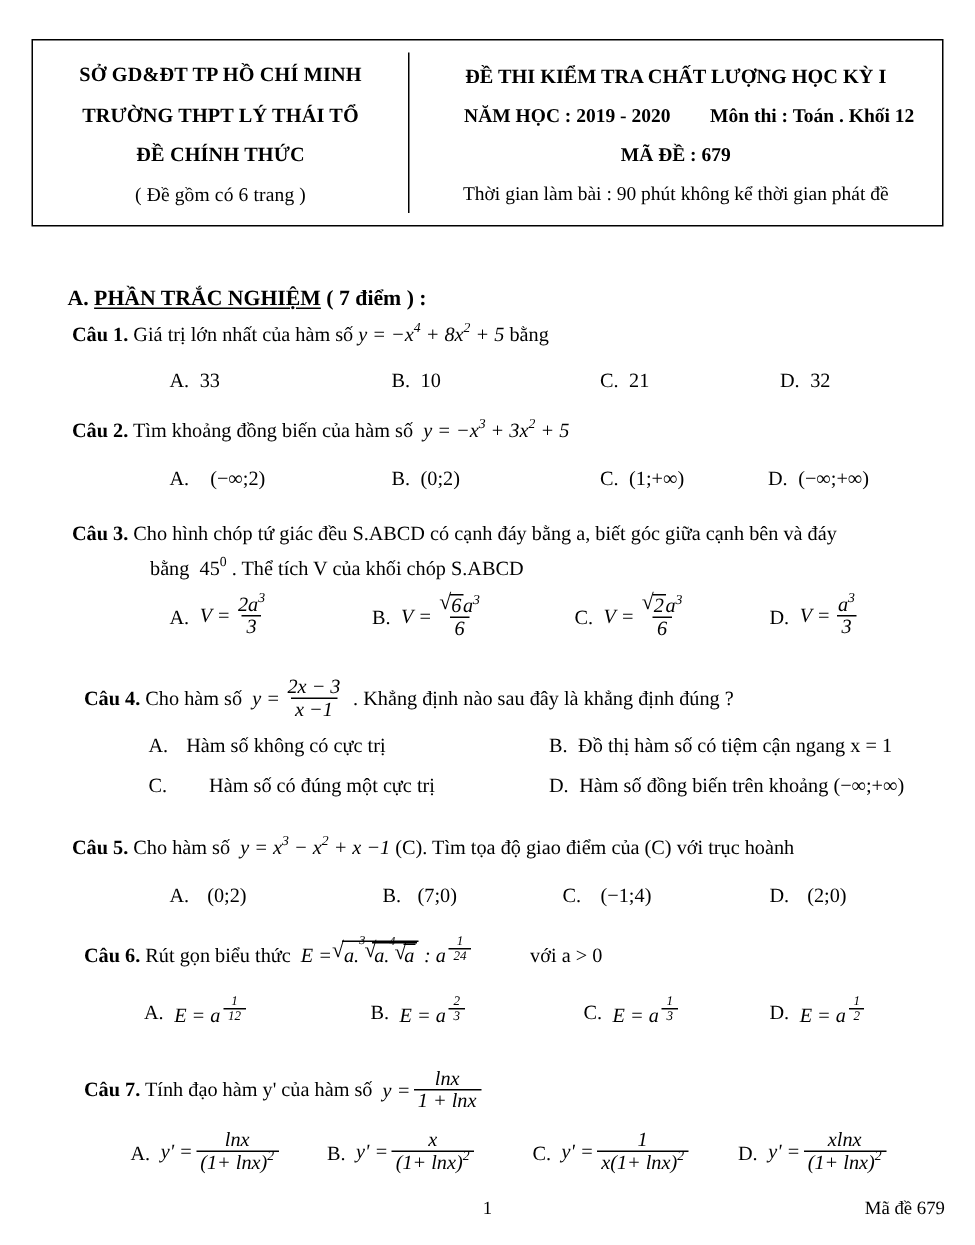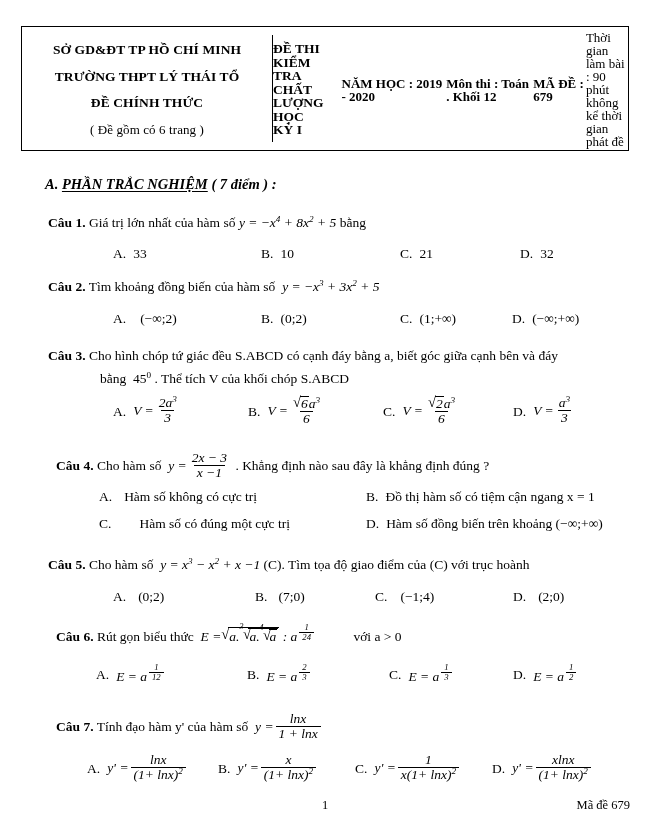--- a/index.html
+++ b/index.html
@@ -20,35 +20,35 @@
     box-sizing:border-box;
     align-items:center;
   }
   .hdr-left{
     width:251px;border-right:1.5px solid #000;box-sizing:border-box;
     display:flex;flex-direction:column;align-items:center;justify-content:center;
     padding-top:2px;
   }
   .hdr-right{
     flex:1;box-sizing:border-box;
-    display:flex;flex-direction:row;align-items:center;justify-content:center;
+    display:flex;flex-direction:column;align-items:center;justify-content:center;
     padding-top:2px;
   }
   .hl{font-weight:bold;font-size:13.5px;letter-spacing:.1px;line-height:1;margin:6.5px 0;}
   .hl.plain{font-weight:normal;font-size:13px;}
   .hr-row{display:flex;width:100%;justify-content:center;margin:6.5px 0;line-height:1;}
   .hr-title{font-weight:bold;font-size:13.5px;line-height:1;margin:6.5px 0;}
   .hr-c1{font-weight:bold;font-size:13px;width:182px;text-align:left;padding-left:18px;box-sizing:border-box;}
   .hr-c2{font-weight:bold;font-size:13px;text-align:left;}
   .hr-time{font-size:13px;line-height:1;margin:6.5px 0;}
 
   
   .sect{
-    position:absolute;left:45px;top:176px;
-    font-weight:bold;font-size:14.5px;white-space:nowrap;font-style:italic;
+    position:absolute;left:45px;top:191px;
+    font-weight:bold;font-size:14.5px;white-space:nowrap;
   }
   .sect u{text-decoration:underline;text-underline-offset:2px;}
 
   
   .q{position:absolute;font-size:13.5px;line-height:1.15;white-space:nowrap;}
   .qlab{font-weight:bold;}
   .opts{position:absolute;font-size:13.5px;white-space:nowrap;}
   .opt{position:absolute;display:flex;align-items:center;white-space:nowrap;}
   .ol{margin-right:7px;}
 

